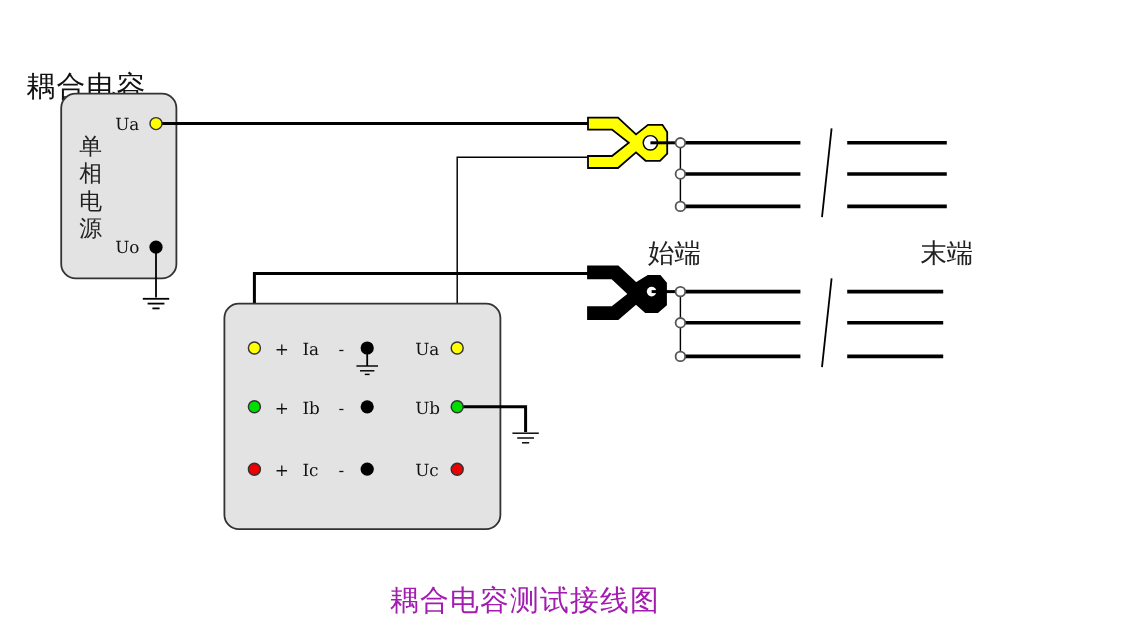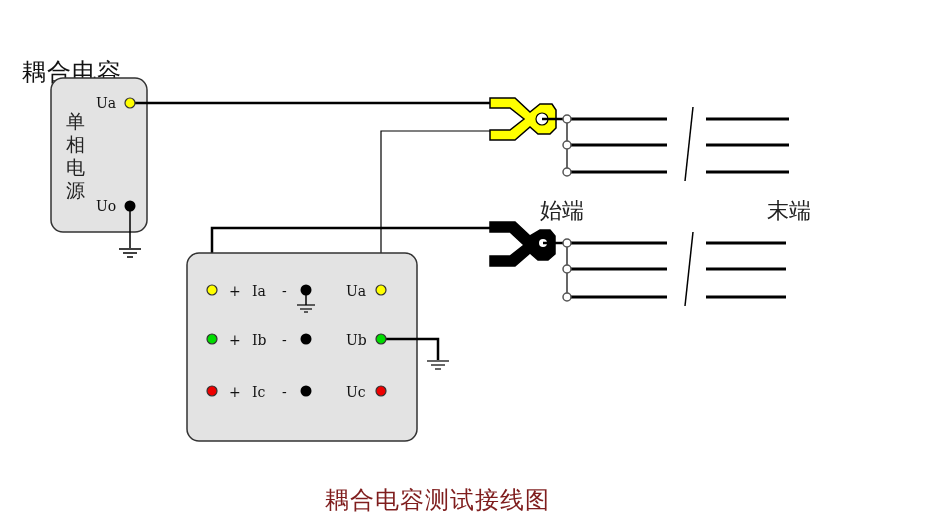--- a/index.html
+++ b/index.html
@@ -1,20 +1,20 @@
 <!DOCTYPE html>
 <html><head>
   <meta charset="utf-8">
   <style>
     html, body { margin: 0; padding: 0; background: #ffffff; }
     body { width: 940px; height: 521px; position: relative; overflow: hidden;
            font-family: "DejaVu Sans", sans-serif; }
     .title { position: absolute; left: 22px; top: 8px; font-size: 24px; color: #111;
              font-family: "DejaVu Serif", serif; letter-spacing: 1px; margin-top: 48px; }
-    .caption { position: absolute; left: 325px; top: 484px; font-size: 24px; color: #7f1d1d;
+    .caption { position: absolute; left: 325px; top: 484px; font-size: 24px; color: #a21caf;
                font-family: Liberation Mono, monospace; letter-spacing: 1px; }
     svg { position: absolute; left: 0; top: 0; }
     .lbl { font-family: "DejaVu Serif", serif; font-size: 14px; fill: #111; }
     .cn { font-family: "DejaVu Sans", sans-serif; font-size: 22px; fill: #222; }
     .cnv { font-family: "DejaVu Sans", sans-serif; font-size: 19px; fill: #222; }
   </style>
 </head>
 <body>
 
 <div class="title">耦合电容</div>

